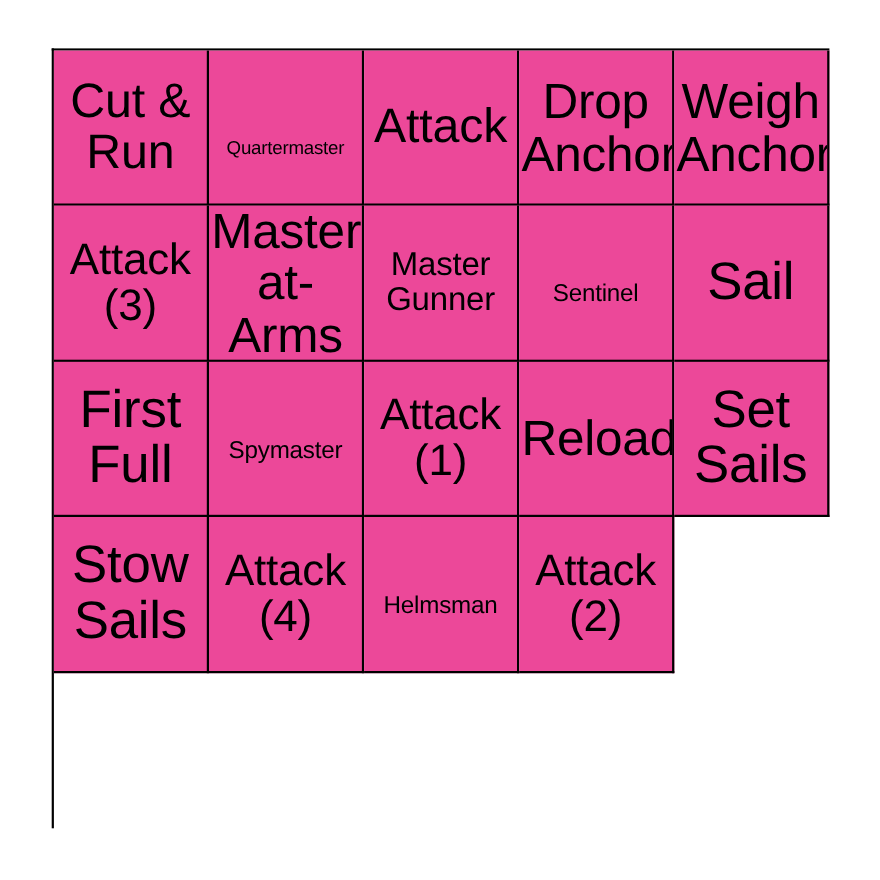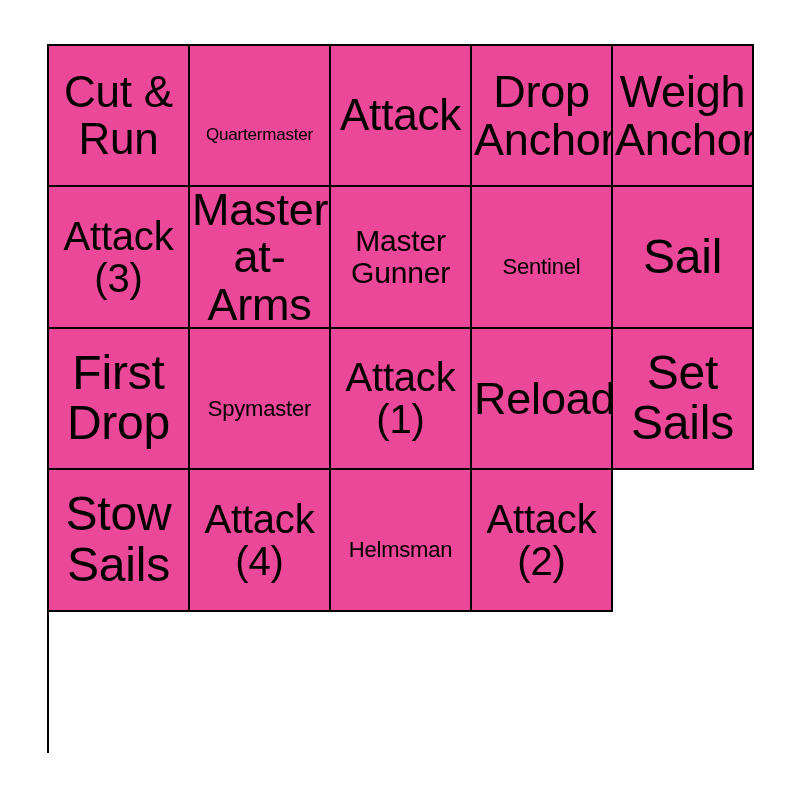--- a/index.html
+++ b/index.html
@@ -98,21 +98,21 @@
 Gunner</span>
     </div>
     <div class="bingo-cell">
       <span class="cell-text fs-xs">Sentinel</span>
     </div>
     <div class="bingo-cell">
       <span class="cell-text fs-xl">Sail</span>
     </div>
     <div class="bingo-cell">
       <span class="cell-text fs-xl">First
-Drop</span>
+Full</span>
     </div>
     <div class="bingo-cell">
       <span class="cell-text fs-xs">Spymaster</span>
     </div>
     <div class="bingo-cell">
       <span class="cell-text fs-m">Attack
 (1)</span>
     </div>
     <div class="bingo-cell">
       <span class="cell-text fs-sm">Reload</span>

